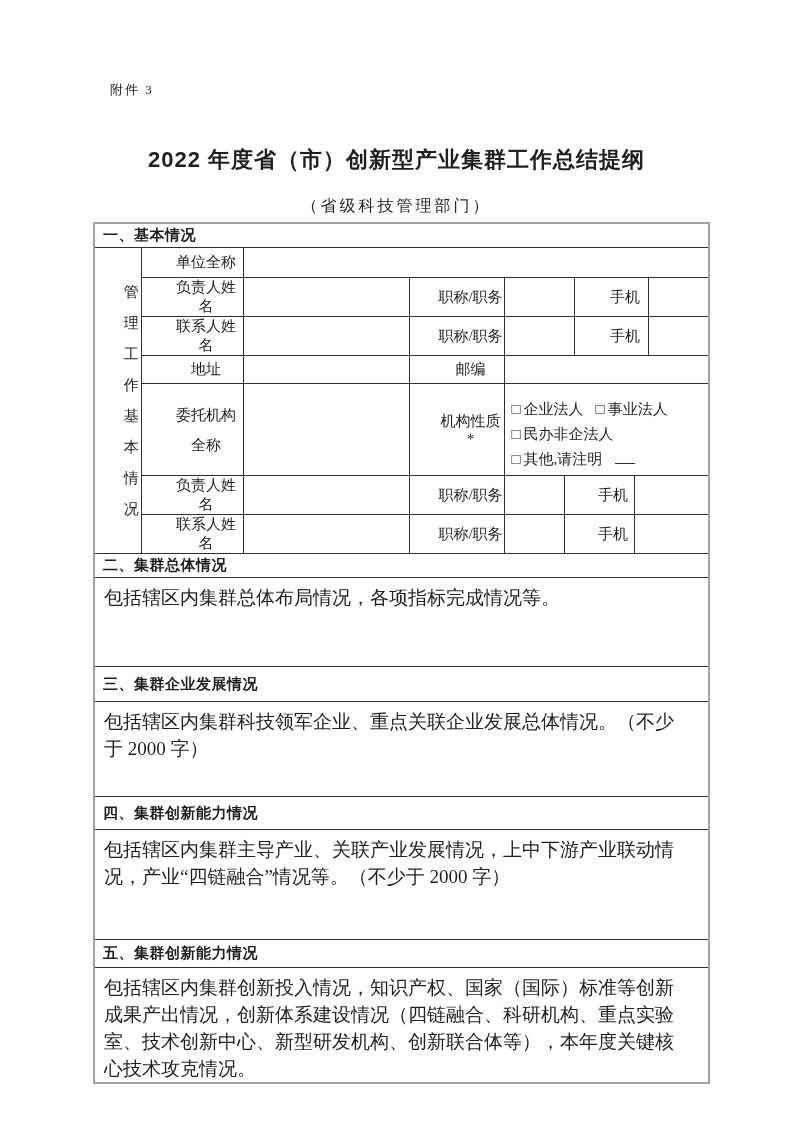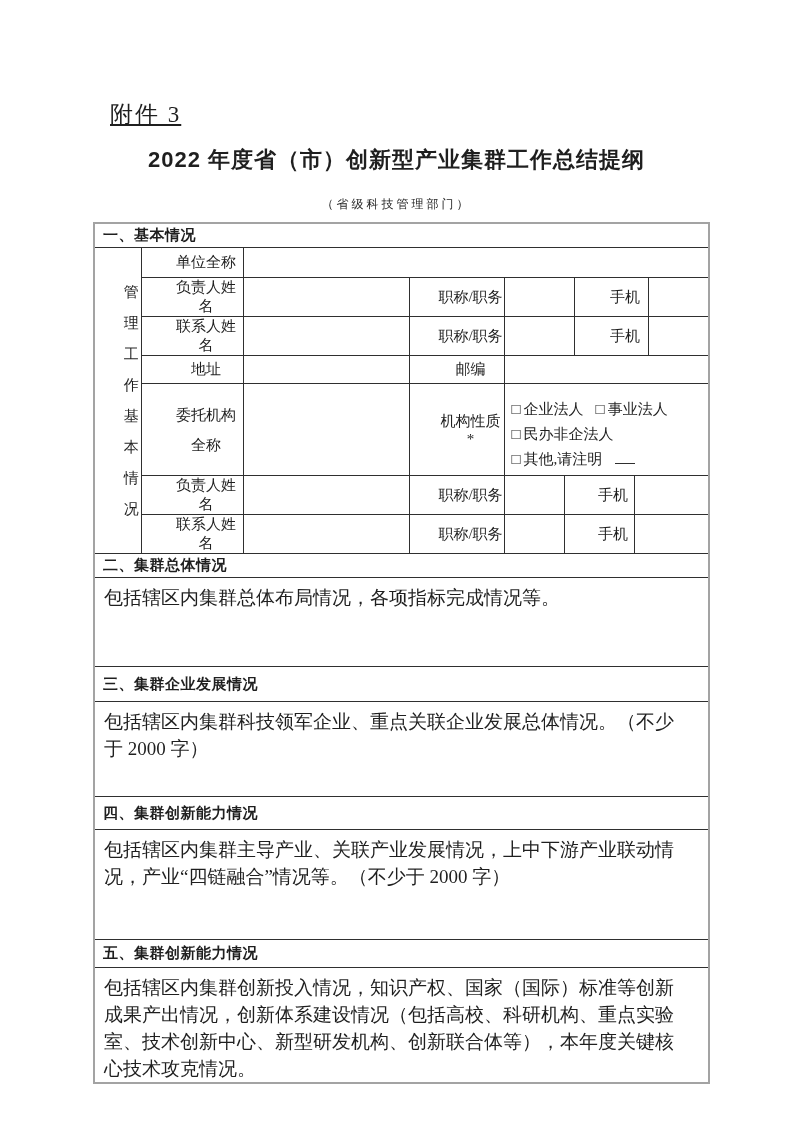--- a/index.html
+++ b/index.html
@@ -4,31 +4,31 @@
 <style>
   * { margin: 0; padding: 0; box-sizing: border-box; }
   html, body { width: 793px; height: 1122px; background: #ffffff; }
   body {
     position: relative;
     font-family: "Liberation Serif", serif;
     color: #1f1f1f;
     overflow: hidden;
   }
   .attachment {
-    position: absolute; left: 110px; top: 99px;
-    font-size: 23px; letter-spacing: 2px; text-decoration: underline;
+    position: absolute; left: 110px; top: 81px;
+    font-size: 13px; letter-spacing: 2px;
   }
   .doc-title {
     position: absolute; left: 0; top: 145px; width: 793px;
     text-align: center; font-size: 22px; font-weight: bold;
     font-family: "Liberation Sans", sans-serif; letter-spacing: 1px;
   }
   .doc-subtitle {
     position: absolute; left: 0; top: 196px; width: 793px;
-    text-align: center; font-size: 12px; letter-spacing: 3px;
+    text-align: center; font-size: 16px; letter-spacing: 3px;
   }
   table.form {
     position: absolute; left: 93px; top: 222px; width: 615px;
     border-collapse: collapse; table-layout: fixed;
     border: 2px solid #a3a3a3;
   }
   td {
     border: 1px solid #2f2f2f;
     font-size: 15px; vertical-align: middle; overflow: hidden; padding-left: 28px;
   }
@@ -170,16 +170,16 @@
     <td colspan="9" class="sec-title-cell">四、集群创新能力情况</td>
   </tr>
   <tr style="height:110px">
     <td colspan="9" class="sec-content-cell">包括辖区内集群主导产业、关联产业发展情况，上中下游产业联动情况，产业“四链融合”情况等。（不少于 2000 字）</td>
   </tr>
 
   <tr style="height:28px">
     <td colspan="9" class="sec-title-cell">五、集群创新能力情况</td>
   </tr>
   <tr style="height:88px">
-    <td colspan="9" class="sec-content-cell">包括辖区内集群创新投入情况，知识产权、国家（国际）标准等创新成果产出情况，创新体系建设情况（包括高校、科研机构、重点实验室、技术创新中心、新型研发机构、创新联合体等），本年度关键核心技术攻克情况。</td>
+    <td colspan="9" class="sec-content-cell">包括辖区内集群创新投入情况，知识产权、国家（国际）标准等创新成果产出情况，创新体系建设情况（四链融合、科研机构、重点实验室、技术创新中心、新型研发机构、创新联合体等），本年度关键核心技术攻克情况。</td>
   </tr>
 </tbody>
   </table>
 
 </body></html>

